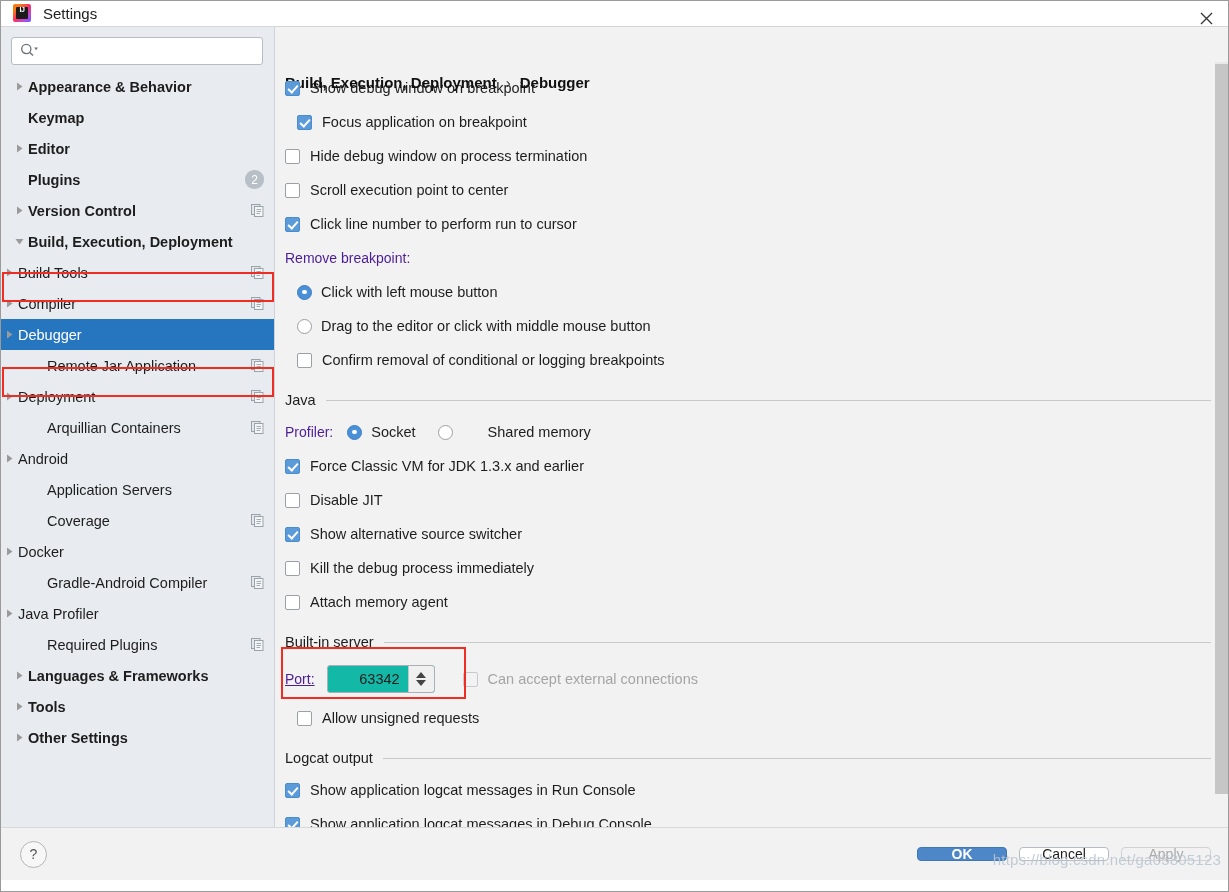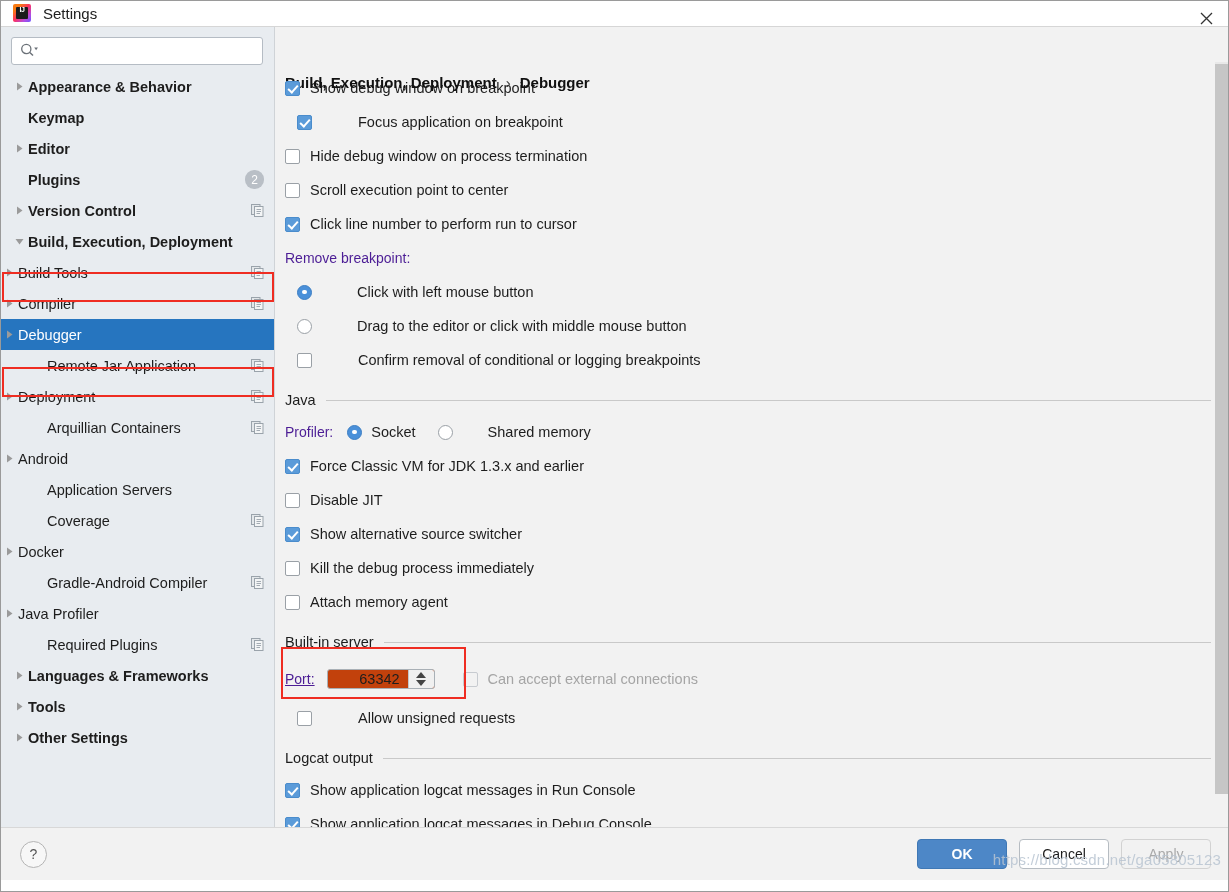--- a/index.html
+++ b/index.html
@@ -182,21 +182,21 @@
   }
   #breadcrumb .sep { font-weight: normal; color:#3a3a3a; font-size: 15px; }
 
   .row {
     display: flex;
     align-items: center;
     height: 34px;
     font-size: 14.5px;
     color: #1d1d1d;
   }
-  .row.indent1 { padding-left: 12px; gap: 36px; }
+  .row.indent1 { padding-left: 12px; }
 
   .cb {
     width: 15px; height: 15px;
     border: 1px solid #9aa0a6;
     background: #ffffff;
     border-radius: 2px;
     box-sizing: border-box;
     flex: 0 0 15px;
     position: relative;
     cursor: pointer;
@@ -263,24 +263,24 @@
   .group-head .gline {
     flex: 1;
     height: 1px;
     background: #c9c9c9;
   }
 
   
   .spinner {
     display: flex;
     align-items: stretch;
-    height: 20px;
+    height: 28px;
     border: 1px solid #a9b0b6;
     border-radius: 3px;
-    background: #c2410c;
+    background: #14b8a6;
     box-sizing: border-box;
     width: 108px;
     overflow: hidden;
   }
   .spinner input {
     border: none;
     outline: none;
     background: transparent;
     text-align: right;
     font-family: "Liberation Sans", sans-serif;
@@ -356,21 +356,21 @@
   }
   #footer-buttons {
     margin-left: auto;
     margin-right: 18px;
     display: flex;
     gap: 12px;
     align-items: center;
   }
   .dlg-btn {
     min-width: 90px;
-    height: 30px;
+    height: 14px;
     border-radius: 4px;
     font-family: "Liberation Sans", sans-serif;
     font-size: 14px;
     display: flex; align-items: center; justify-content: center;
     box-sizing: border-box;
     cursor: pointer;
   }
   .dlg-btn.primary {
     background: #4d87c7;
     border: 1px solid #3f78b5;

